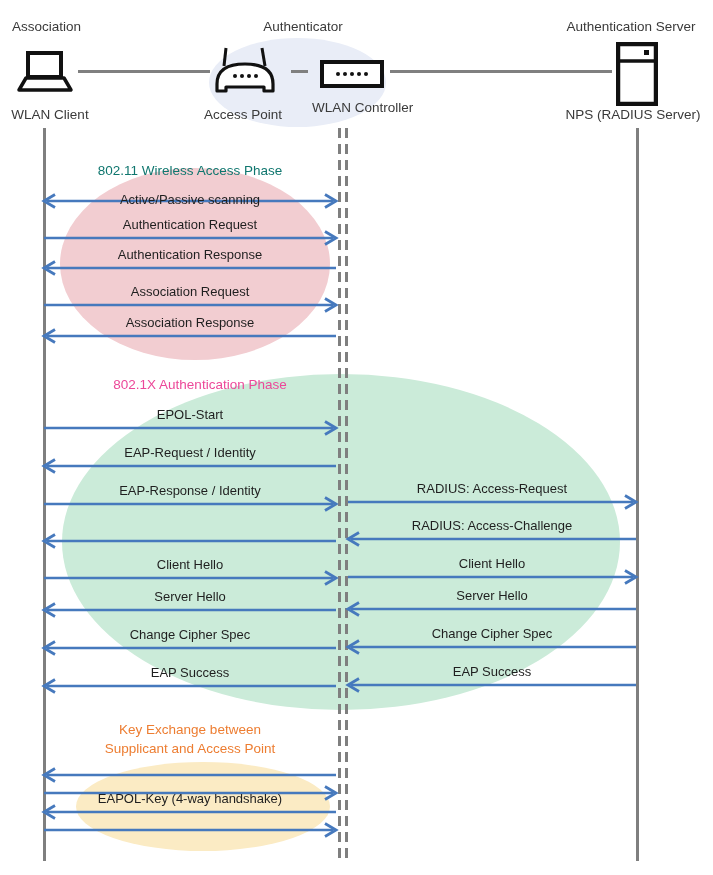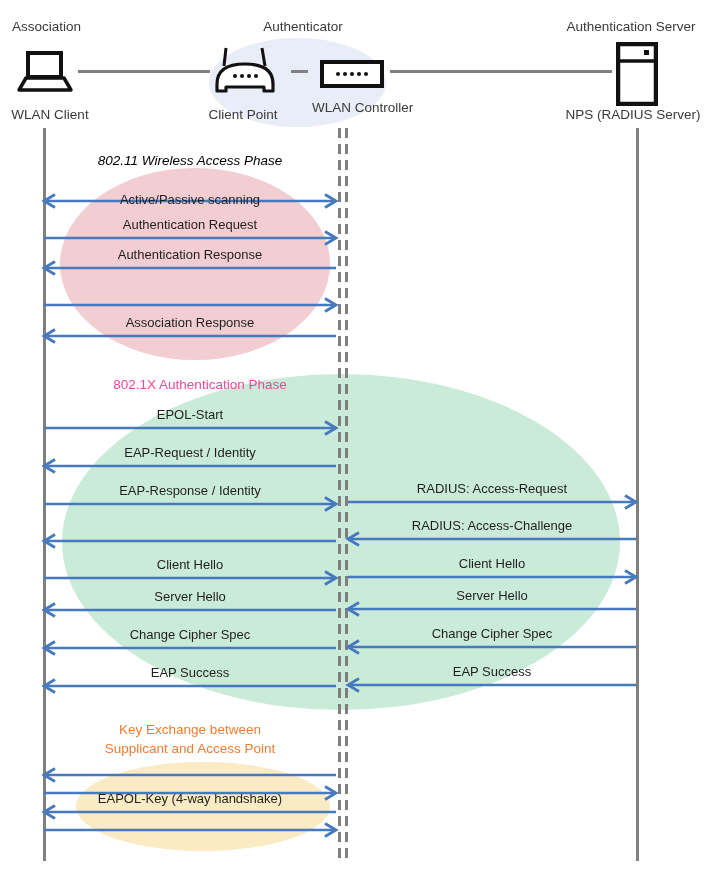--- a/index.html
+++ b/index.html
@@ -66,30 +66,30 @@
   </div>
   <div class="icon-box" style="left:616px;top:42px;">
     <svg width="42" height="64" viewBox="0 0 42 64">
       <rect x="2" y="2" width="38" height="60" fill="#fff" stroke="#111" stroke-width="4.5"></rect>
       <line x1="2" y1="19" x2="40" y2="19" stroke="#111" stroke-width="3.5"></line>
       <rect x="28" y="8" width="5" height="5" fill="#111"></rect>
     </svg>
   </div>
 
   <div class="node-label" style="left:0px;top:107px;width:100px;">WLAN Client</div>
-  <div class="node-label" style="left:193px;top:107px;width:100px;">Client Point</div>
+  <div class="node-label" style="left:193px;top:107px;width:100px;">Access Point</div>
   <div class="node-label" style="left:312px;top:100px;width:100px;">WLAN Controller</div>
   <div class="node-label" style="left:557px;top:107px;width:152px;">NPS (RADIUS Server)</div>
 
   <div class="lifeline" id="ll-supplicant" style="left: 42.5px; top: 128px; height: 733px; z-index: 2; background: rgb(127, 127, 127);"></div>
   <div class="lifeline dashed" id="ll-ctrl-a" style="left: 337.5px; top: 128px; height: 730px; z-index: 2; background: repeating-linear-gradient(rgb(127, 127, 127) 0px, rgb(127, 127, 127) 10px, transparent 10px, transparent 16px);"></div>
   <div class="lifeline dashed" id="ll-ctrl-b" style="left: 344.5px; top: 128px; height: 730px; z-index: 2; background: repeating-linear-gradient(rgb(127, 127, 127) 0px, rgb(127, 127, 127) 10px, transparent 10px, transparent 16px);"></div>
   <div class="lifeline" id="ll-server" style="left: 635.5px; top: 128px; height: 733px; z-index: 2; background: rgb(127, 127, 127);"></div>
 
-  <div class="phase-title" id="title-0" style="left: 40px; top: 153px; width: 300px; z-index: 5; color: #000000; font-style: italic;">802.11 Wireless Access Phase</div>
+  <div class="phase-title" id="title-0" style="left: 40px; top: 163px; width: 300px; z-index: 5; color: #0f766e;">802.11 Wireless Access Phase</div>
   <div class="phase-title" id="title-1" style="left: 50px; top: 377px; width: 300px; z-index: 5; color: #ec4899; text-align: center;">802.1X Authentication Phase</div>
   <div class="phase-title" id="title-2a" style="left: 40px; top: 722px; width: 300px; z-index: 5; color: rgb(237, 125, 49);">Key Exchange between</div>
   <div class="phase-title" id="title-2b" style="left: 40px; top: 741px; width: 300px; z-index: 5; color: rgb(237, 125, 49);">Supplicant and Access Point</div>
 
   <svg id="arrow-layer" width="713" height="875">
       <line x1="47" x2="333" y1="201" y2="201" stroke="#4679BD" stroke-width="2.4"></line>
       <path d="M 325 194.5 L 336 201 L 325 207.5" stroke="#4679BD" stroke-width="2.8" fill="none" stroke-linejoin="miter"></path>
       <path d="M 55 194.5 L 44 201 L 55 207.5" stroke="#4679BD" stroke-width="2.8" fill="none" stroke-linejoin="miter"></path>
       <line x1="44" x2="333" y1="238" y2="238" stroke="#4679BD" stroke-width="2.4"></line>
       <path d="M 325 231.5 L 336 238 L 325 244.5" stroke="#4679BD" stroke-width="2.8" fill="none" stroke-linejoin="miter"></path>
@@ -134,20 +134,21 @@
       <line x1="47" x2="336" y1="812" y2="812" stroke="#4679BD" stroke-width="2.4"></line>
       <path d="M 55 805.5 L 44 812 L 55 818.5" stroke="#4679BD" stroke-width="2.8" fill="none" stroke-linejoin="miter"></path>
       <line x1="44" x2="333" y1="830" y2="830" stroke="#4679BD" stroke-width="2.4"></line>
       <path d="M 325 823.5 L 336 830 L 325 836.5" stroke="#4679BD" stroke-width="2.8" fill="none" stroke-linejoin="miter"></path>
     </svg>
 
   <div class="layer-labels" id="label-layer">
       <div class="msg-label" style="left: 40px; width: 300px; top: 179px; margin-top: 12px;">Active/Passive scanning</div>
       <div class="msg-label" style="left: 40px; width: 300px; top: 216px;">Authentication Request</div>
       <div class="msg-label" style="left: 40px; width: 300px; top: 246px;">Authentication Response</div>
+      <div class="msg-label" style="left: 40px; width: 300px; top: 283px;">Association Request</div>
       <div class="msg-label" style="left: 40px; width: 300px; top: 314px;">Association Response</div>
       <div class="msg-label" style="left: 40px; width: 300px; top: 406px;">EPOL-Start</div>
       <div class="msg-label" style="left: 40px; width: 300px; top: 444px;">EAP-Request / Identity</div>
       <div class="msg-label" style="left: 40px; width: 300px; top: 482px;">EAP-Response / Identity</div>
       <div class="msg-label" style="left: 40px; width: 300px; top: 556px;">Client Hello</div>
       <div class="msg-label" style="left: 40px; width: 300px; top: 588px;">Server Hello</div>
       <div class="msg-label" style="left: 40px; width: 300px; top: 626px;">Change Cipher Spec</div>
       <div class="msg-label" style="left: 40px; width: 300px; top: 664px;">EAP Success</div>
       <div class="msg-label" style="left: 342px; width: 300px; top: 480px;">RADIUS: Access-Request</div>
       <div class="msg-label" style="left: 342px; width: 300px; top: 517px;">RADIUS: Access-Challenge</div>

